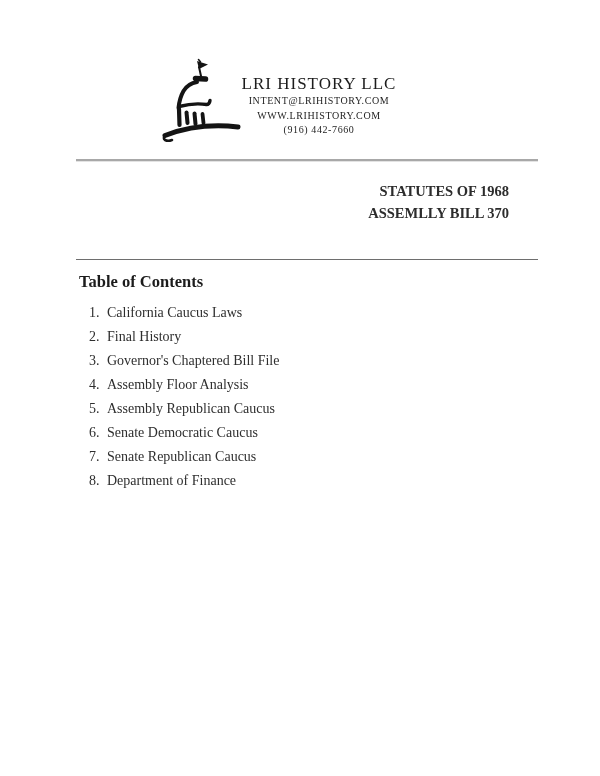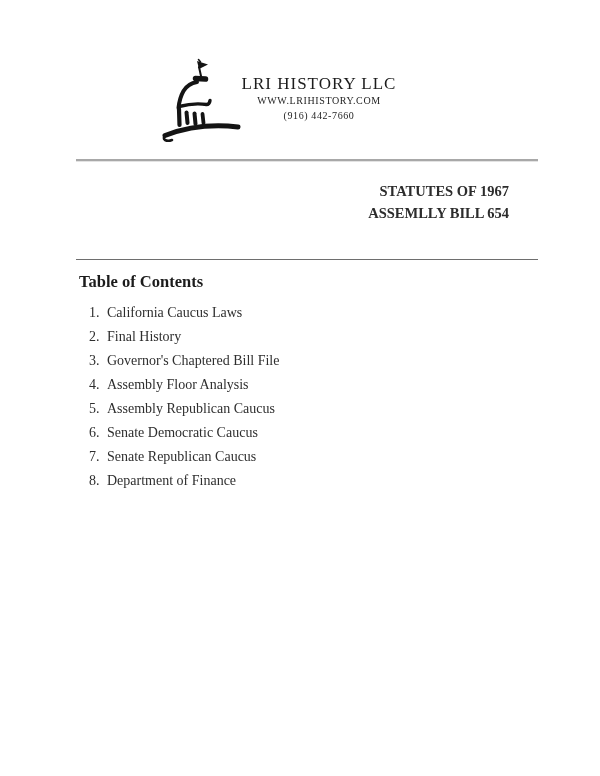--- a/index.html
+++ b/index.html
@@ -127,29 +127,30 @@
       <path d="M35.5,55.5 L36.5,66" stroke-width="4"></path>
       <path d="M43.5,56 L44.5,65" stroke-width="3.8"></path>
 
       <path d="M6,77.5 Q 40,64.5 79,69" stroke-width="5"></path>
       <path d="M6.5,77.5 Q 3.5,80 6,82 Q 9,83.5 13,82" stroke-width="2.6"></path>
     </g>
   </svg>
 
   <div class="company-block">
     <div class="company-name">LRI HISTORY LLC</div>
+    <div class="contact-line">INTENT@LRIHISTORY.COM</div>
     <div class="contact-line">WWW.LRIHISTORY.COM</div>
     <div class="contact-line">(916) 442-7660</div>
   </div>
 
   <div class="divider-top"></div>
 
   <div class="ref-block">
-    <div class="ref-line">STATUTES OF 1967</div>
-    <div class="ref-line">ASSEMLLY BILL 654</div>
+    <div class="ref-line">STATUTES OF 1968</div>
+    <div class="ref-line">ASSEMLLY BILL 370</div>
   </div>
 
   <div class="divider-bottom"></div>
 
   <div class="toc-heading">Table of Contents</div>
 
   <ol class="toc-list">
     <li class="toc-item">
       <span class="toc-num">1.</span>
       <span class="toc-label">California Caucus Laws</span>

